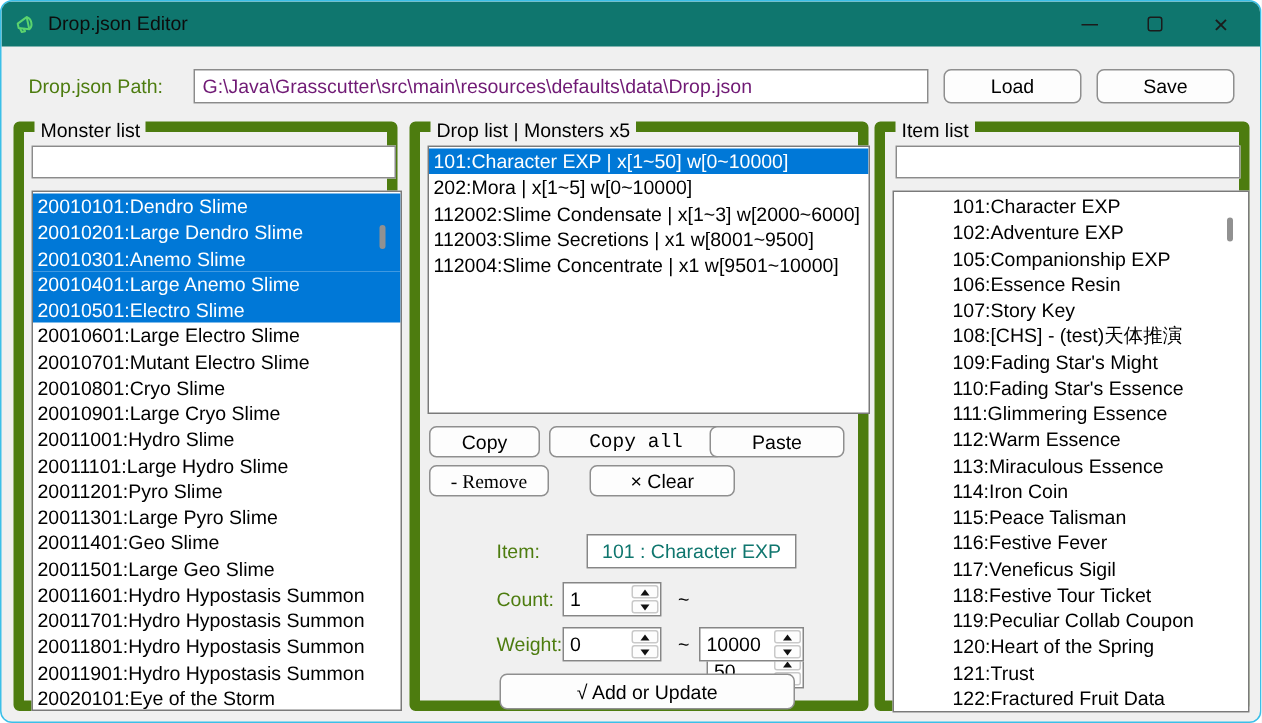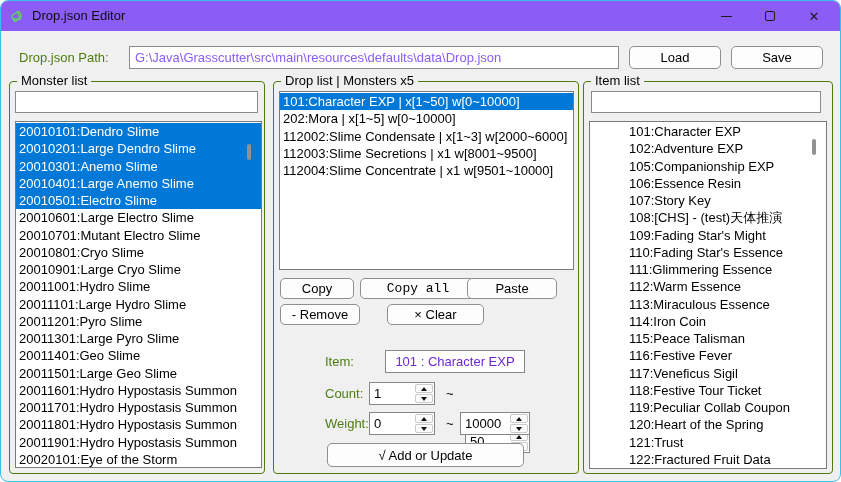--- a/index.html
+++ b/index.html
@@ -1,50 +1,50 @@
 <!DOCTYPE html>
 <html><head>
 <meta charset="utf-8">
 <style>
   * { margin:0; padding:0; box-sizing:border-box; }
   body { width:841px; height:482px; font-family:"Liberation Sans", sans-serif; background:#ffffff; }
   .window { position:relative; width:841px; height:482px; background:#f0f0f0;
             border:1px solid #3bbfe8; border-radius:8px; overflow:hidden; }
 
   
-  .titlebar { position:absolute; left:0; top:0; width:100%; height:30px; background:#8b5cf6; }
+  .titlebar { position:absolute; left:0; top:0; width:100%; height:30px; background:#0f766e; }
   .title-icon { position:absolute; left:8px; top:6px; width:18px; height:18px; }
   .title-text { position:absolute; left:31px; top:0; line-height:30px; font-size:13px; color:#0d0d0d; }
   .win-controls { position:absolute; right:4px; top:0; height:30px; display:flex; }
   .win-btn { width:44px; height:30px; display:flex; align-items:center; justify-content:center; cursor:default; }
   .glyph-min { width:11px; height:0; border-top:1px solid #1b1b1b; }
   .glyph-max { width:10px; height:10px; border:1px solid #1b1b1b; border-radius:2px; }
   .glyph-close { font-size:13px; color:#1b1b1b; line-height:1; }
 
   
   .lbl { position:absolute; font-size:13px; color:#4d7c0f; }
   .txt { position:absolute; background:#fff; border:1px solid #8b8b8b; font-family:"Liberation Sans",sans-serif;
-         font-size:13px; color:#8b5cf6; padding:0 5px; outline:none; }
+         font-size:13px; color:#701a75; padding:0 5px; outline:none; }
   .btn { position:absolute; background:#fdfdfd; border:1px solid #8f8f8f; border-radius:5px;
          font-family:"Liberation Sans",sans-serif; font-size:13px; color:#000;
          display:flex; align-items:center; justify-content:center; cursor:default; }
 
   
-  .gb { position:absolute; border:1px solid #4d7c0f; border-radius:4px; }
+  .gb { position:absolute; border:7px solid #4d7c0f; border-radius:4px; }
   .gb-title { position:absolute; top:-9px; left:7px; background:#f0f0f0; padding:0 4px; font-size:13px; color:#000; white-space:nowrap; }
 
   
   .listbox { position:absolute; background:#fff; border:1px solid #7a7a7a; overflow:hidden; padding-top:1px; }
   .lb-row { height:17.25px; line-height:17.25px; font-size:13px; color:#000;
             padding-left:3px; white-space:nowrap; overflow:hidden; }
   .lb-row.selected { background:#0078d7; color:#fff; }
   .scroll-thumb { position:absolute; width:4px; height:16px; background:#919191; border-radius:2px; z-index:2; }
 
   
-  .itembox { position:absolute; background:#fff; border:1px solid #868686; font-size:13px; color:#6d28d9;
+  .itembox { position:absolute; background:#fff; border:1px solid #868686; font-size:13px; color:#0f766e;
              text-align:center; line-height:21px; }
   .spin { position:absolute; display:flex; background:#fff; border:1px solid #868686; }
   .spin-val { flex:1; font-size:13px; color:#000; line-height:21px; padding-left:4px; overflow:hidden; }
   .spin-btns { width:20px; display:flex; flex-direction:column; padding:1px; gap:1px; }
   .spin-btn { flex:1; border:1px solid #c9c9c9; border-radius:2px; background:#fdfdfd;
               display:flex; align-items:center; justify-content:center; cursor:default; }
   .tri-up { width:0; height:0; border-left:3px solid transparent; border-right:3px solid transparent;
             border-bottom:4px solid #111; }
   .tri-down { width:0; height:0; border-left:3px solid transparent; border-right:3px solid transparent;
               border-top:4px solid #111; }
@@ -117,21 +117,21 @@
         <div class="lb-row">202:Mora | x[1~5] w[0~10000]</div>
         <div class="lb-row">112002:Slime Condensate | x[1~3] w[2000~6000]</div>
         <div class="lb-row">112003:Slime Secretions | x1 w[8001~9500]</div>
         <div class="lb-row">112004:Slime Concentrate | x1 w[9501~10000]</div>
       </div>
 
     <div class="btn" style="left:6px; top:196px; width:74px; height:21px;">Copy</div>
     <div class="btn" style="left:86px; top:196px; width:116px; height:21px;font-family:Liberation Mono, monospace;">Copy all</div>
     <div class="btn" style="left:193px; top:196px; width:90px; height:21px;">Paste</div>
 
-    <div class="btn" style="left:6px; top:222px; width:80px; height:21px;">- Remove</div>
+    <div class="btn" style="left:6px; top:222px; width:80px; height:21px;font-family:Liberation Serif, serif;">- Remove</div>
     <div class="btn" style="left:113px; top:222px; width:97px; height:21px;">× Clear</div>
 
     <span class="lbl" style="left:51px; top:272px;">Item:</span>
     <div class="itembox" style="left:111px; top:268px; width:140px; height:23px;">101 : Character EXP</div>
 
     <span class="lbl" style="left:51px; top:304px;">Count:</span>
     <div class="spin" style="left:95px; top:300px; width:66px; height:23px;">
       <div class="spin-val">1</div>
       <div class="spin-btns">
         <div class="spin-btn">

